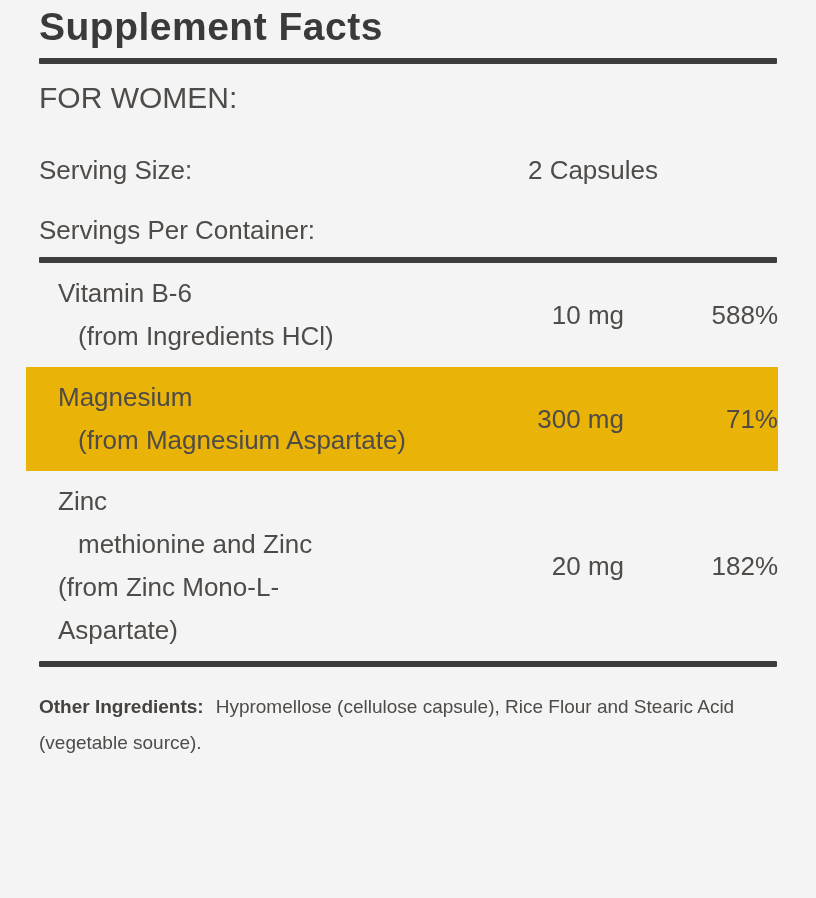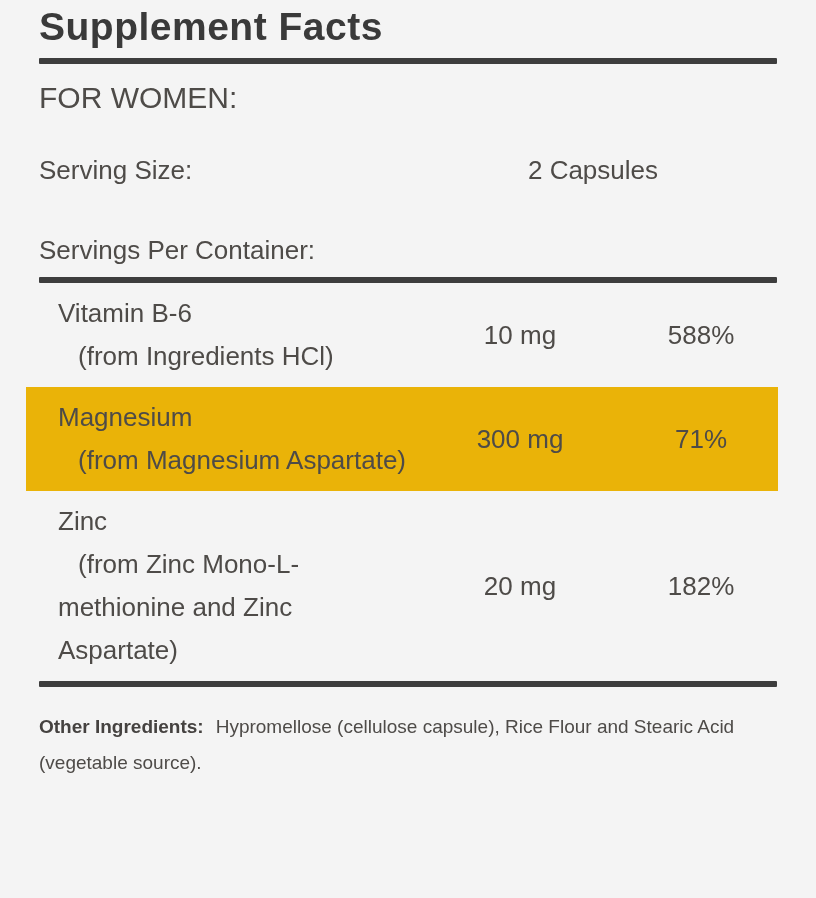--- a/index.html
+++ b/index.html
@@ -43,21 +43,21 @@
     color: #4e4b48;
   }
   .serving-row {
     display: flex;
     align-items: center;
     margin: 0 39px;
     font-size: 26px;
     line-height: 40px;
   }
   .serving-row.first { margin-top: 38px; gap: 12px; }
-  .serving-row.second { margin-top: 40px; }
+  .serving-row.second { margin-top: 20px; }
   .serving-label { flex: 1; }
   .serving-value {
     width: 300px;
     margin-right: 34px;
     text-align: center;
   }
   .grid {
     display: grid;
     grid-template-columns: 390px 208px 154px;
     margin: 0 38px 0 26px;
@@ -73,21 +73,21 @@
   .facts-row {
     padding: 9px 0;
     font-size: 26px;
     line-height: 43px;
     align-items: center;
   }
   .facts-row.highlight { background: #eab308; }
   .cell-name { padding-left: 32px; }
   .src-line:first-child { text-indent: 20px; }
   .cell-amount, .cell-dv {
-    text-align: center;
+    text-align: right;
     align-self: center;
   }
   .other {
     margin: 22px 39px 0;
     font-size: 19px;
     line-height: 36px;
     color: #4e4b48;
   }
   .other .oi-label { font-weight: bold; color: #454240; }
   .other .oi-text { margin-left: 12px; }
@@ -134,22 +134,22 @@
         </div>
     </div>
     <div class="cell-amount">300 mg</div>
     <div class="cell-dv">71%</div>
   </div>
 
   <div class="grid facts-row">
     <div class="cell-name">
       <div>Zinc</div>
       <div>
+          <div class="src-line">methionine and Zinc</div>
           <div class="src-line">(from Zinc Mono-L-</div>
-          <div class="src-line">methionine and Zinc</div>
           <div class="src-line">Aspartate)</div>
         </div>
     </div>
     <div class="cell-amount">20 mg</div>
     <div class="cell-dv">182%</div>
   </div>
 
   <div class="rule"></div>
 
   <p class="other">

